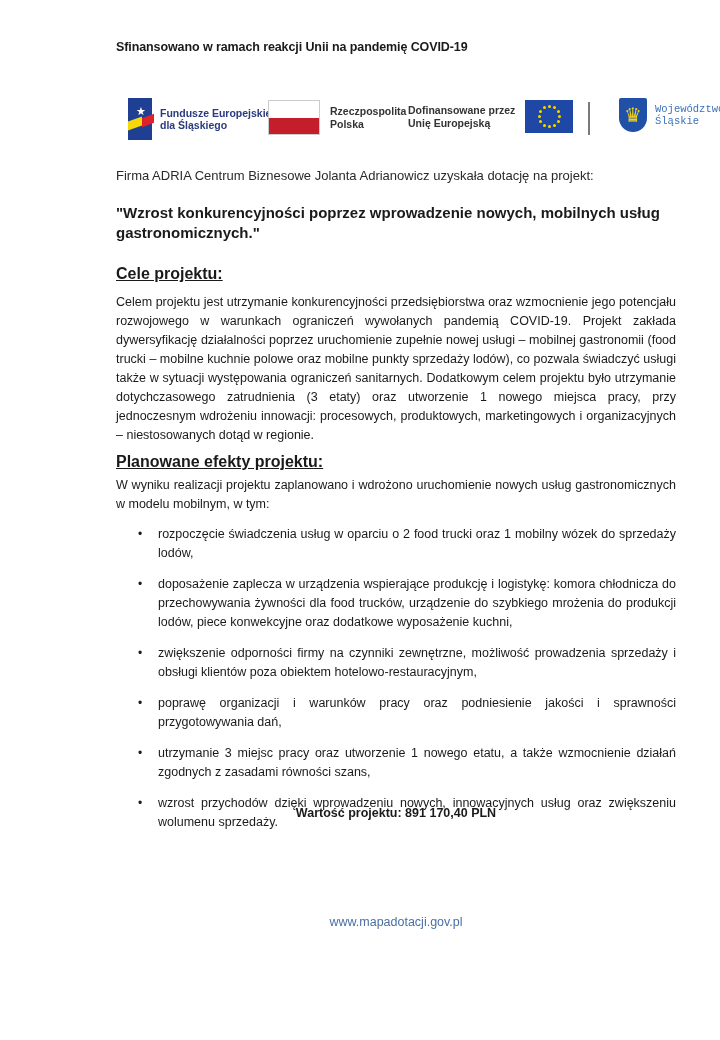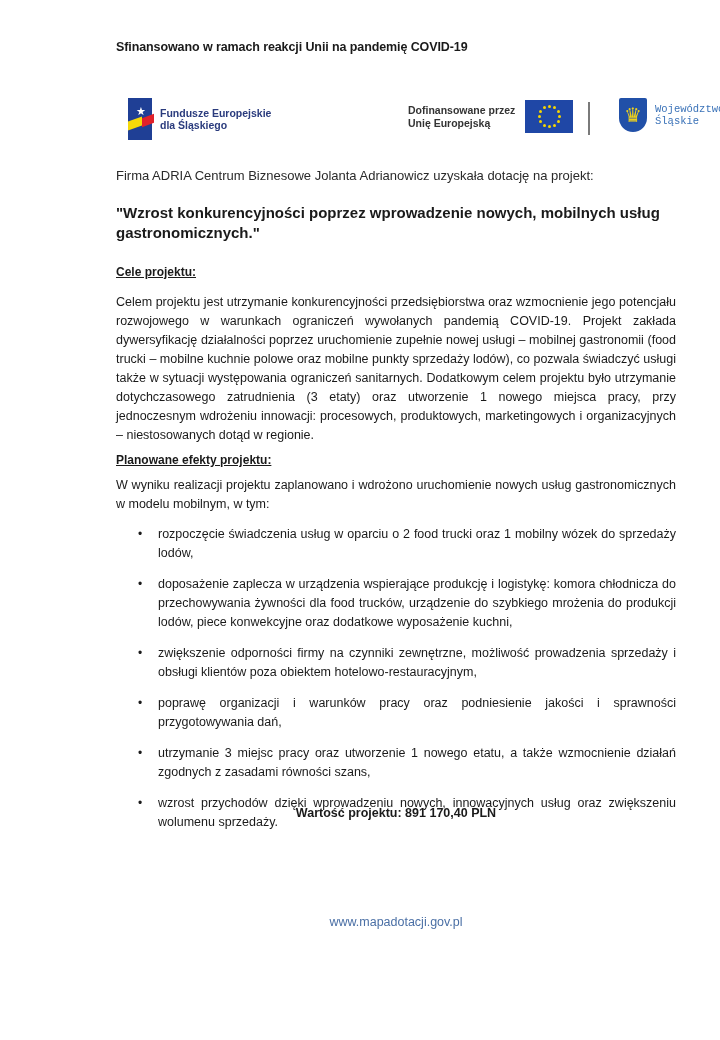--- a/index.html
+++ b/index.html
@@ -41,21 +41,21 @@
 
     .logo-sl { left: 583px; top: 3px; }
     .sl-shield { width: 28px; height: 34px; background: #2150a8; border-radius: 2px 2px 14px 14px; display: flex; align-items: center; justify-content: center; margin-right: 8px; }
     .sl-eagle { color: #f0d21a; font-size: 20px; line-height: 20px; }
     .logo-sl .logo-text { color: #3a72b8; font-weight: normal; font-family: Liberation Mono, monospace; }
 
     .intro { position: absolute; left: 80px; top: 168px; font-size: 13px; color: #2a2a2a; }
     .project-title { position: absolute; left: 80px; top: 203px; width: 560px; font-size: 15px; font-weight: bold; line-height: 20px; }
 
     .section-heading {
-      position: absolute; left: 80px; font-size: 12px; font-weight: bold; text-decoration: underline;
+      position: absolute; left: 80px; font-size: 16px; font-weight: bold; text-decoration: underline;
     }
     .para {
       position: absolute; left: 80px; width: 560px; font-size: 12.5px; line-height: 19px;
       text-align: justify; color: #1a1a1a;
     }
 
     .bullets { position: absolute; left: 80px; top: 525px; width: 560px; margin: 0; padding: 0; list-style: none; }
     .bullet-item { position: relative; padding-left: 42px; font-size: 12.5px; line-height: 19px; text-align: justify; margin-bottom: 12px; }
     .bullet-dot { position: absolute; left: 22px; top: 0; font-size: 12px; }
 
@@ -76,20 +76,30 @@
           <div class="star">★</div>
           <div class="y"></div>
           <div class="r"></div>
       </div>
       <div class="logo-text">
         <div>Fundusze Europejskie</div>
         <div>dla Śląskiego</div>
       </div>
     </div>
 
+    <div class="logo logo-pl">
+      <div class="pl-flag">
+          <div class="w"></div>
+          <div class="red"></div>
+        </div>
+      <div class="logo-text">
+        <div>Rzeczpospolita</div>
+        <div>Polska</div>
+      </div>
+    </div>
 
     <div class="logo logo-eu">
       <div class="logo-text">
         <div>Dofinansowane przez</div>
         <div>Unię Europejską</div>
       </div>
       <div class="eu-flag" id="eu-flag">
           <span class="eu-star" style="left: 32.5px; top: 15px;"></span>
           <span class="eu-star" style="left: 31.1603px; top: 20px;"></span>
           <span class="eu-star" style="left: 27.5px; top: 23.6603px;"></span>

